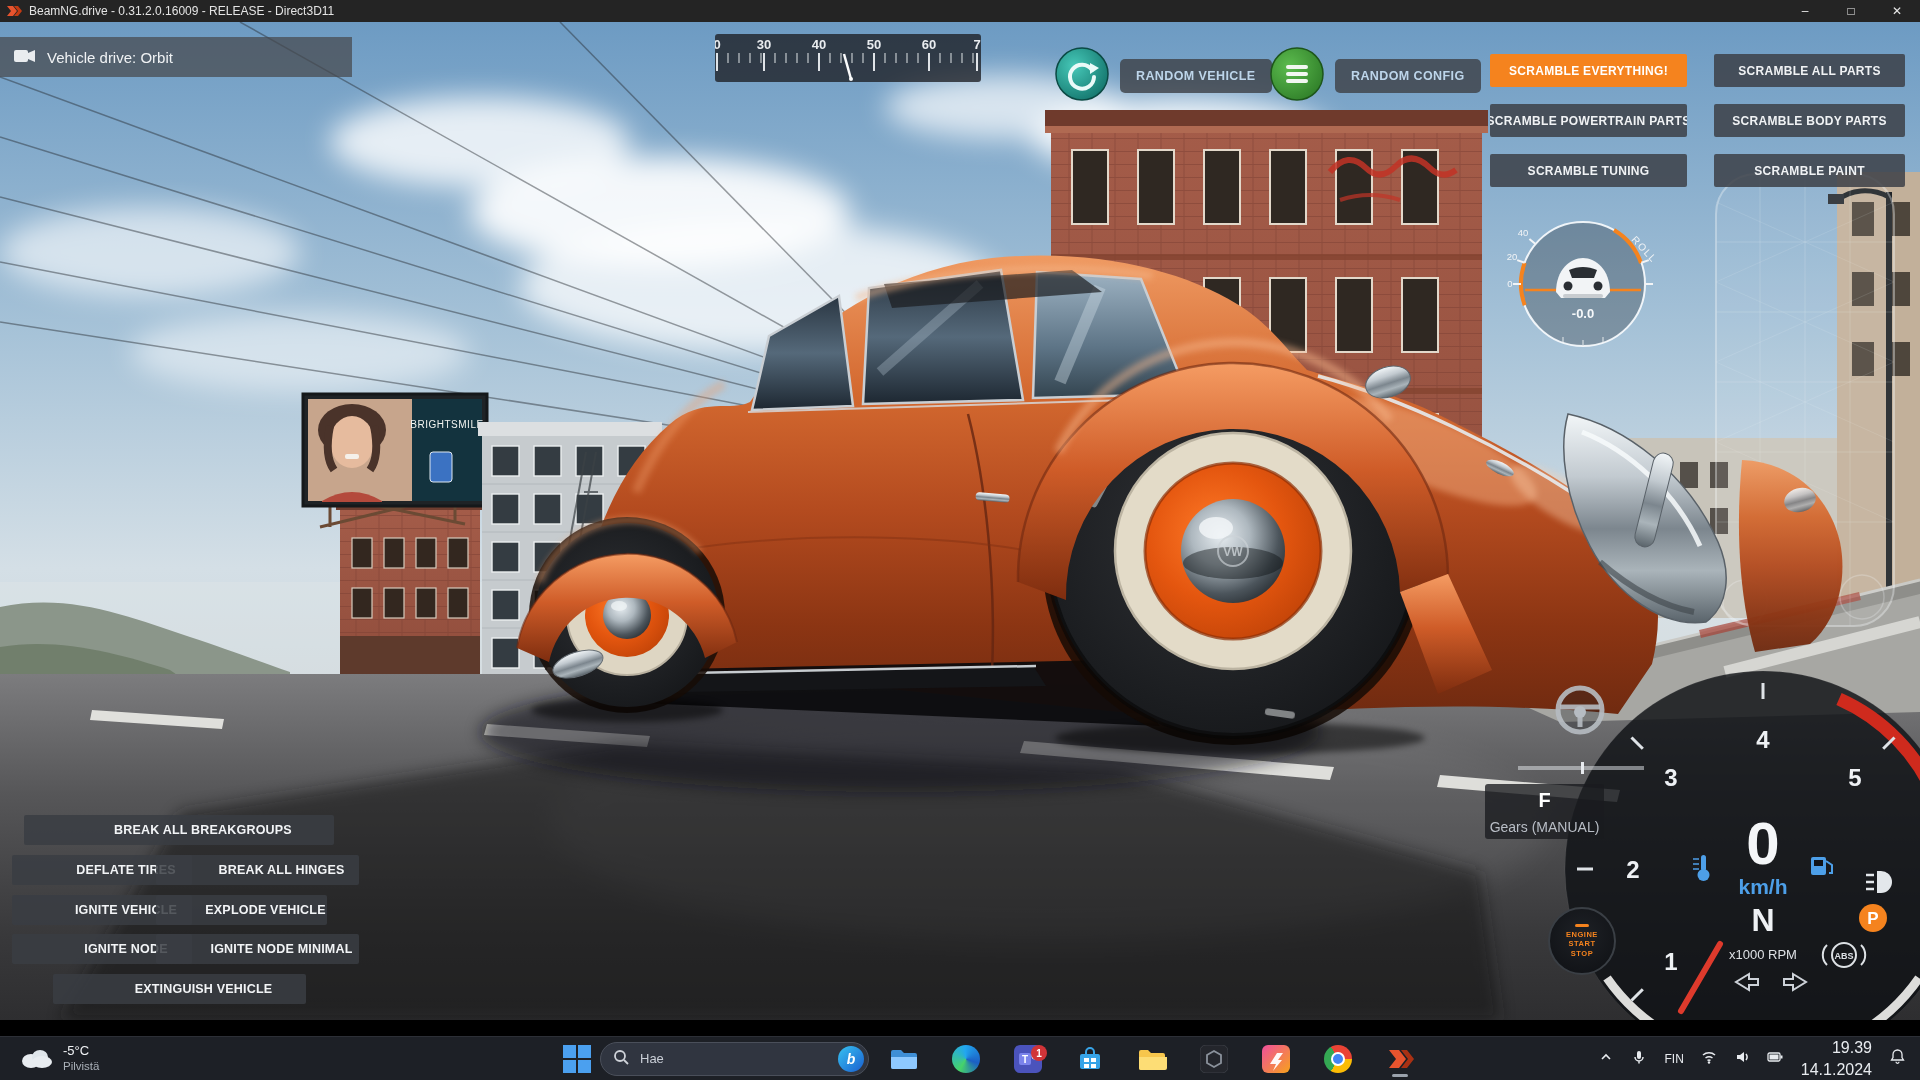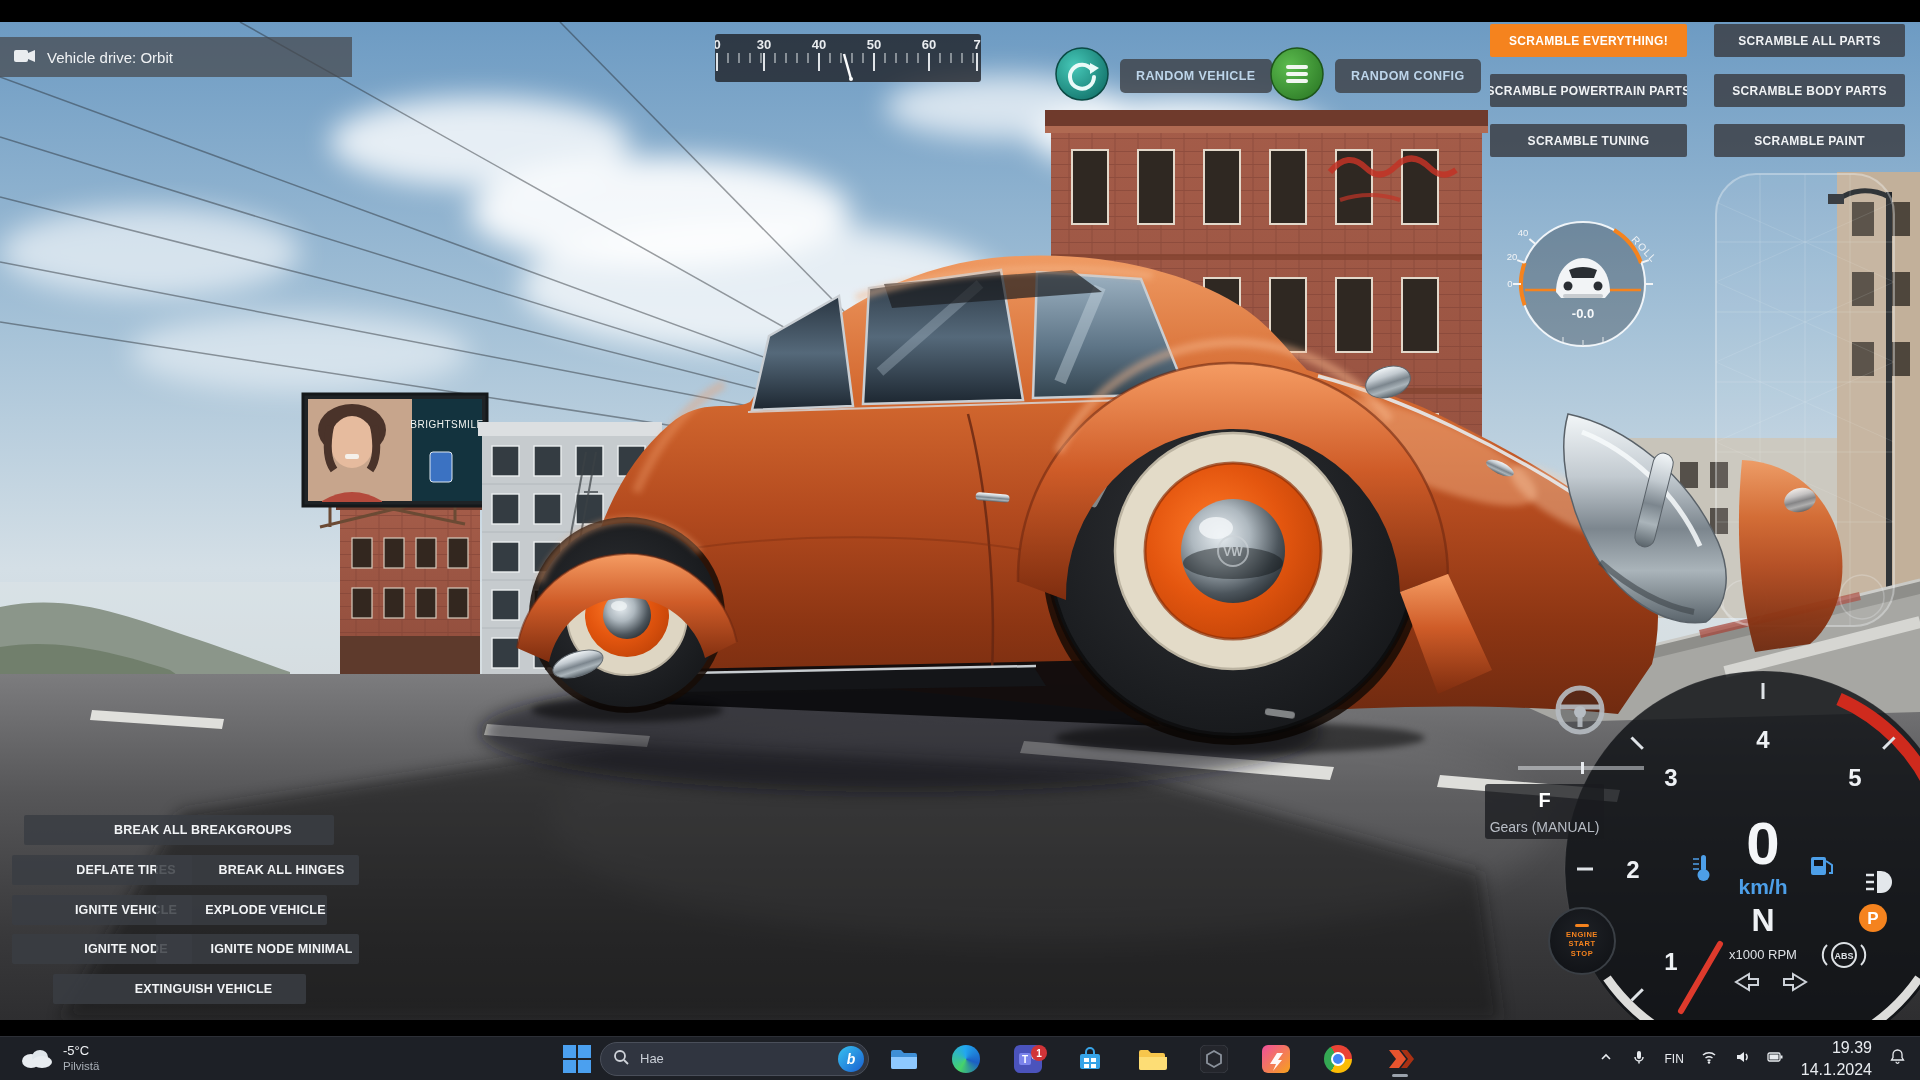--- a/index.html
+++ b/index.html
@@ -20,21 +20,21 @@
 
   
   .cam-overlay{position:absolute;left:0;top:15px;width:352px;height:40px;background:rgba(70,72,76,.72);display:flex;align-items:center;gap:11px;padding-left:14px;box-sizing:border-box;color:#f0f2f4;font-size:15px;z-index:10;}
 
   
   .ruler{position:absolute;left:715px;top:12px;width:266px;height:48px;background:rgba(28,30,34,.78);border-radius:3px;z-index:10;}
 
   
   .rand-group{position:absolute;top:24px;display:flex;align-items:center;gap:10px;z-index:10;}
   .rand-btn{height:34px;display:flex;align-items:center;justify-content:center;padding:0 16px;background:rgba(62,66,72,.82);color:#bdd5ea;font-size:12.5px;font-weight:700;letter-spacing:.4px;white-space:nowrap;border-radius:5px;}
-  .scramble-grid{position:absolute;top:2px;right:15px;display:grid;grid-template-columns:197px 191px;column-gap:27px;row-gap:17px;z-index:10;}
+  .scramble-grid{position:absolute;top:32px;right:15px;display:grid;grid-template-columns:197px 191px;column-gap:27px;row-gap:17px;z-index:10;}
   .sc-btn{height:33px;display:flex;align-items:center;justify-content:center;background:rgba(60,64,70,.85);color:#f0f2f4;font-size:12px;font-weight:700;letter-spacing:.3px;white-space:nowrap;overflow:hidden;border-radius:2px;}
   .sc-btn.orange{background:#f5831e;color:#fff;}
 
   
   .roll-gauge{position:absolute;left:1503px;top:182px;z-index:10;}
   .steer{position:absolute;left:1552px;top:660px;z-index:10;}
   .steer-track{position:absolute;left:1518px;top:744px;width:126px;height:4px;background:rgba(230,233,238,.5);z-index:10;}
   .steer-track .mark{position:absolute;left:50%;top:-4px;width:3px;height:12px;background:#e8ebef;}
   .gearbox{position:absolute;left:1485px;top:762px;width:119px;height:55px;background:rgba(25,27,31,.78);border-radius:3px;text-align:center;z-index:10;}
   .gearbox .g-sel{color:#fff;font-size:20px;font-weight:700;margin-top:5px;line-height:1.1;}
@@ -69,20 +69,33 @@
   .run-ind{position:absolute;bottom:3px;left:50%;transform:translateX(-50%);width:16px;height:3px;border-radius:2px;background:#9aa2ac;}
   .tb-tray{position:absolute;right:6px;top:0;height:100%;display:flex;align-items:center;gap:17px;padding-right:8px;justify-content:space-between;}
   .tray-txt{color:#e8ebef;font-size:12px;}
   .tb-clock{text-align:right;color:#e8ebef;font-size:16px;line-height:1.35;}
 </style>
 </head>
 <body>
 
 <div class="screen">
 
+  <div class="titlebar">
+    <span class="app-ico">
+      <svg width="16" height="16">
+          <path d="M1,3 h6 l4,5 -4,5 H1 l4,-5 z" fill="#e8542e"></path>
+          <path d="M8,3 h4 l4,5 -4,5 H8 l4,-5 z" fill="#c23a12"></path>
+        </svg>
+    </span>
+    <span class="t-title">BeamNG.drive - 0.31.2.0.16009 - RELEASE - Direct3D11</span>
+    <span class="t-spacer"></span>
+    <span class="winbtn">–</span>
+    <span class="winbtn">□</span>
+    <span class="winbtn close">✕</span>
+  </div>
 
   <div class="vp">
 
     <svg class="scene" width="1920" height="998" viewBox="0 0 1920 998">
       <defs>
         <linearGradient id="sky" x1="0" y1="0" x2="0" y2="1">
           <stop offset="0" stop-color="#6d9bc3"></stop>
             <stop offset=".45" stop-color="#a7c3d8"></stop>
           <stop offset=".78" stop-color="#d4dfe6"></stop>
             <stop offset="1" stop-color="#ccd5da"></stop>

